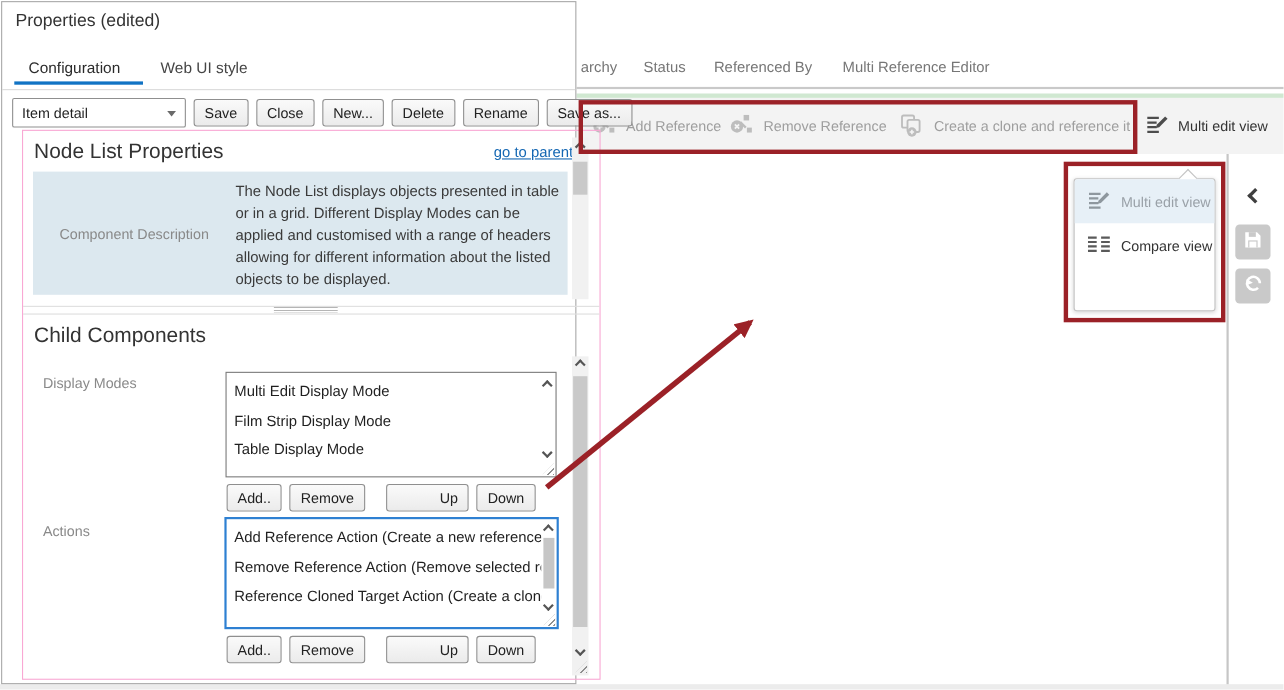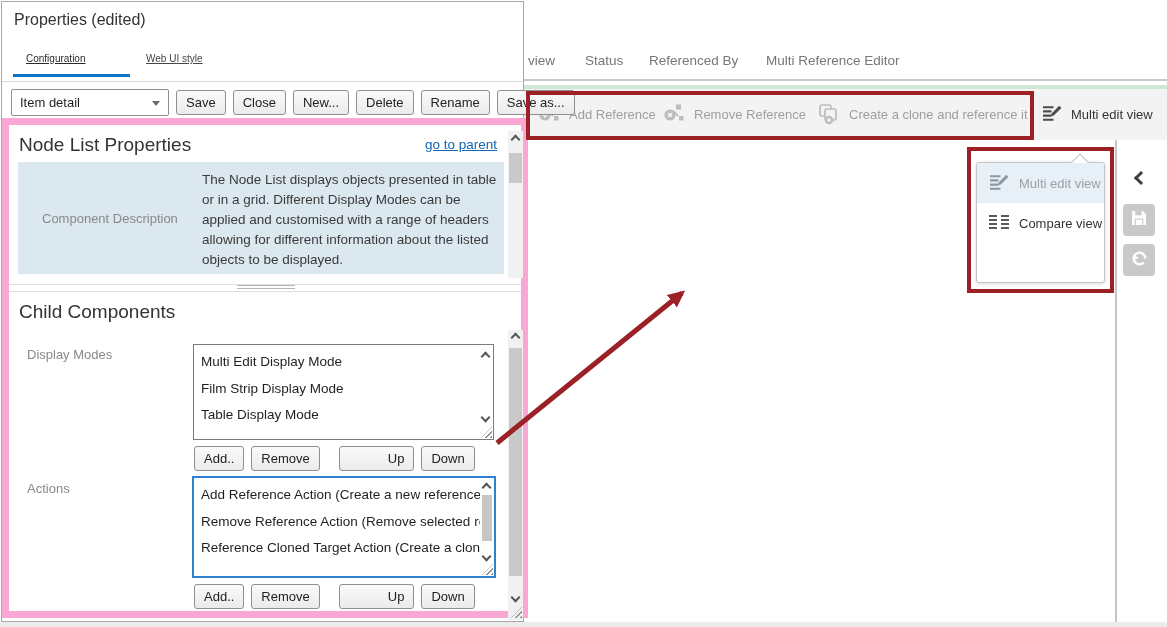--- a/index.html
+++ b/index.html
@@ -30,32 +30,32 @@
   .menu-item.selected { background:#e7f0f7; color:#9aa1a8; border-radius:3px 3px 0 0; }
   .menu-item.selected svg { color:#8e979e; }
 
   
   #collapse-chevron { position:absolute; left:1136px; top:173px; width:10px; height:10px; border-left:3px solid #3f3f3f; border-bottom:3px solid #3f3f3f; transform:rotate(45deg); z-index:3; cursor:pointer; }
   .side-btn { position:absolute; left:1123px; width:32px; height:32px; background:#c9c9c9; border-radius:4px; display:flex; align-items:center; justify-content:center; z-index:3; cursor:pointer; }
 
   
   #dialog { position:absolute; left:1px; top:1px; width:523px; height:621px; background:#fff; border:1px solid #a8a8a8; z-index:6; }
   #dlg-title { position:absolute; left:12px; top:9px; font-size:16px; color:#333; }
-  .dlg-tab { position:absolute; top:51px; font-size:10px; cursor:pointer;text-decoration:underline; }
+  .dlg-tab { position:absolute; top:51px; font-size:14px; cursor:pointer; }
   #tab-underline { position:absolute; left:11px; top:72px; width:117px; height:3px; background:#1173c4; }
   #tabstrip-line { position:absolute; left:0; top:79px; width:100%; height:1px; background:#dadada; }
 
   #preset { position:absolute; left:9px; top:87px; width:158px; height:27px; background:#fff; border:1px solid #8f8f8f; border-radius:2px; cursor:pointer; }
   #preset .val { position:absolute; left:8px; top:5px; font-size:13px; color:#1f1f1f; }
   #preset .caret { position:absolute; right:8px; top:11px; width:0; height:0; border-left:4.5px solid transparent; border-right:4.5px solid transparent; border-top:5px solid #6a6a6a; }
 
   #dlg-buttons { position:absolute; left:174px; top:88px; display:flex; gap:7px; }
   .btn { font-family:inherit; font-size:13px; color:#222; padding:4px 9px; background:linear-gradient(#fafafa,#ebebeb); border:1px solid #8f8f8f; border-radius:3px; cursor:pointer; white-space:nowrap; }
 
-  #frame { position:absolute; left:0; top:116px; width:526px; height:500px; border:7px solid #f9a8d4; }
+  #frame { position:absolute; left:18px; top:116px; width:526px; height:500px; border:1px solid #f9a8d4; }
   .section-heading { position:absolute; left:10px; font-size:19px; color:#333; font-weight:400; }
   #parent-link { position:absolute; right:24px; top:12px; font-size:13.5px; color:#1467b3; text-decoration:underline; cursor:pointer; }
   #desc-row { position:absolute; left:9px; top:37px; width:486px; height:112px; background:#dce8ef; display:flex; }
   #desc-row .lbl { flex:0 0 184px; padding-left:24px; display:flex; align-items:center; font-size:13px; color:#898989; }
   #desc-row .txt { flex:1; padding:8px 4px 0 0; font-size:13.5px; color:#3a3a3a; line-height:1.48; }
 
   
   .sbar { position:absolute; width:15px; background:#f1f1f1; }
   .sbar .thumb { position:absolute; left:1px; width:13px; background:#c9c9c9; cursor:pointer; }
   .chev { position:absolute; width:7px; height:7px; border-right:2px solid #555; border-bottom:2px solid #555; cursor:pointer; }
@@ -78,21 +78,21 @@
   .btn-row { position:absolute; display:flex; gap:7px; }
   .btn-row .gap { margin-left:12px;padding-left:48px; }
 
   #arrow-svg { position:absolute; left:0; top:0; z-index:10; pointer-events:none; }
 
   .field-label { position:absolute; font-size:13px; color:#898989; }
 </style>
 </head>
 <body>
 
-<span class="main-tab" style="left:528px">view</span>
+<span class="main-tab" style="left:528px">archy</span>
 <span class="main-tab" style="left:585px">Status</span>
 <span class="main-tab" style="left:649px">Referenced By</span>
 <span class="main-tab" style="left:766px">Multi Reference Editor</span>
 
 <div id="hairline"></div>
 <div id="greenline"></div>
 
 <div id="toolbar">
   <div class="tb-item" style="left:14px">
     <span>

